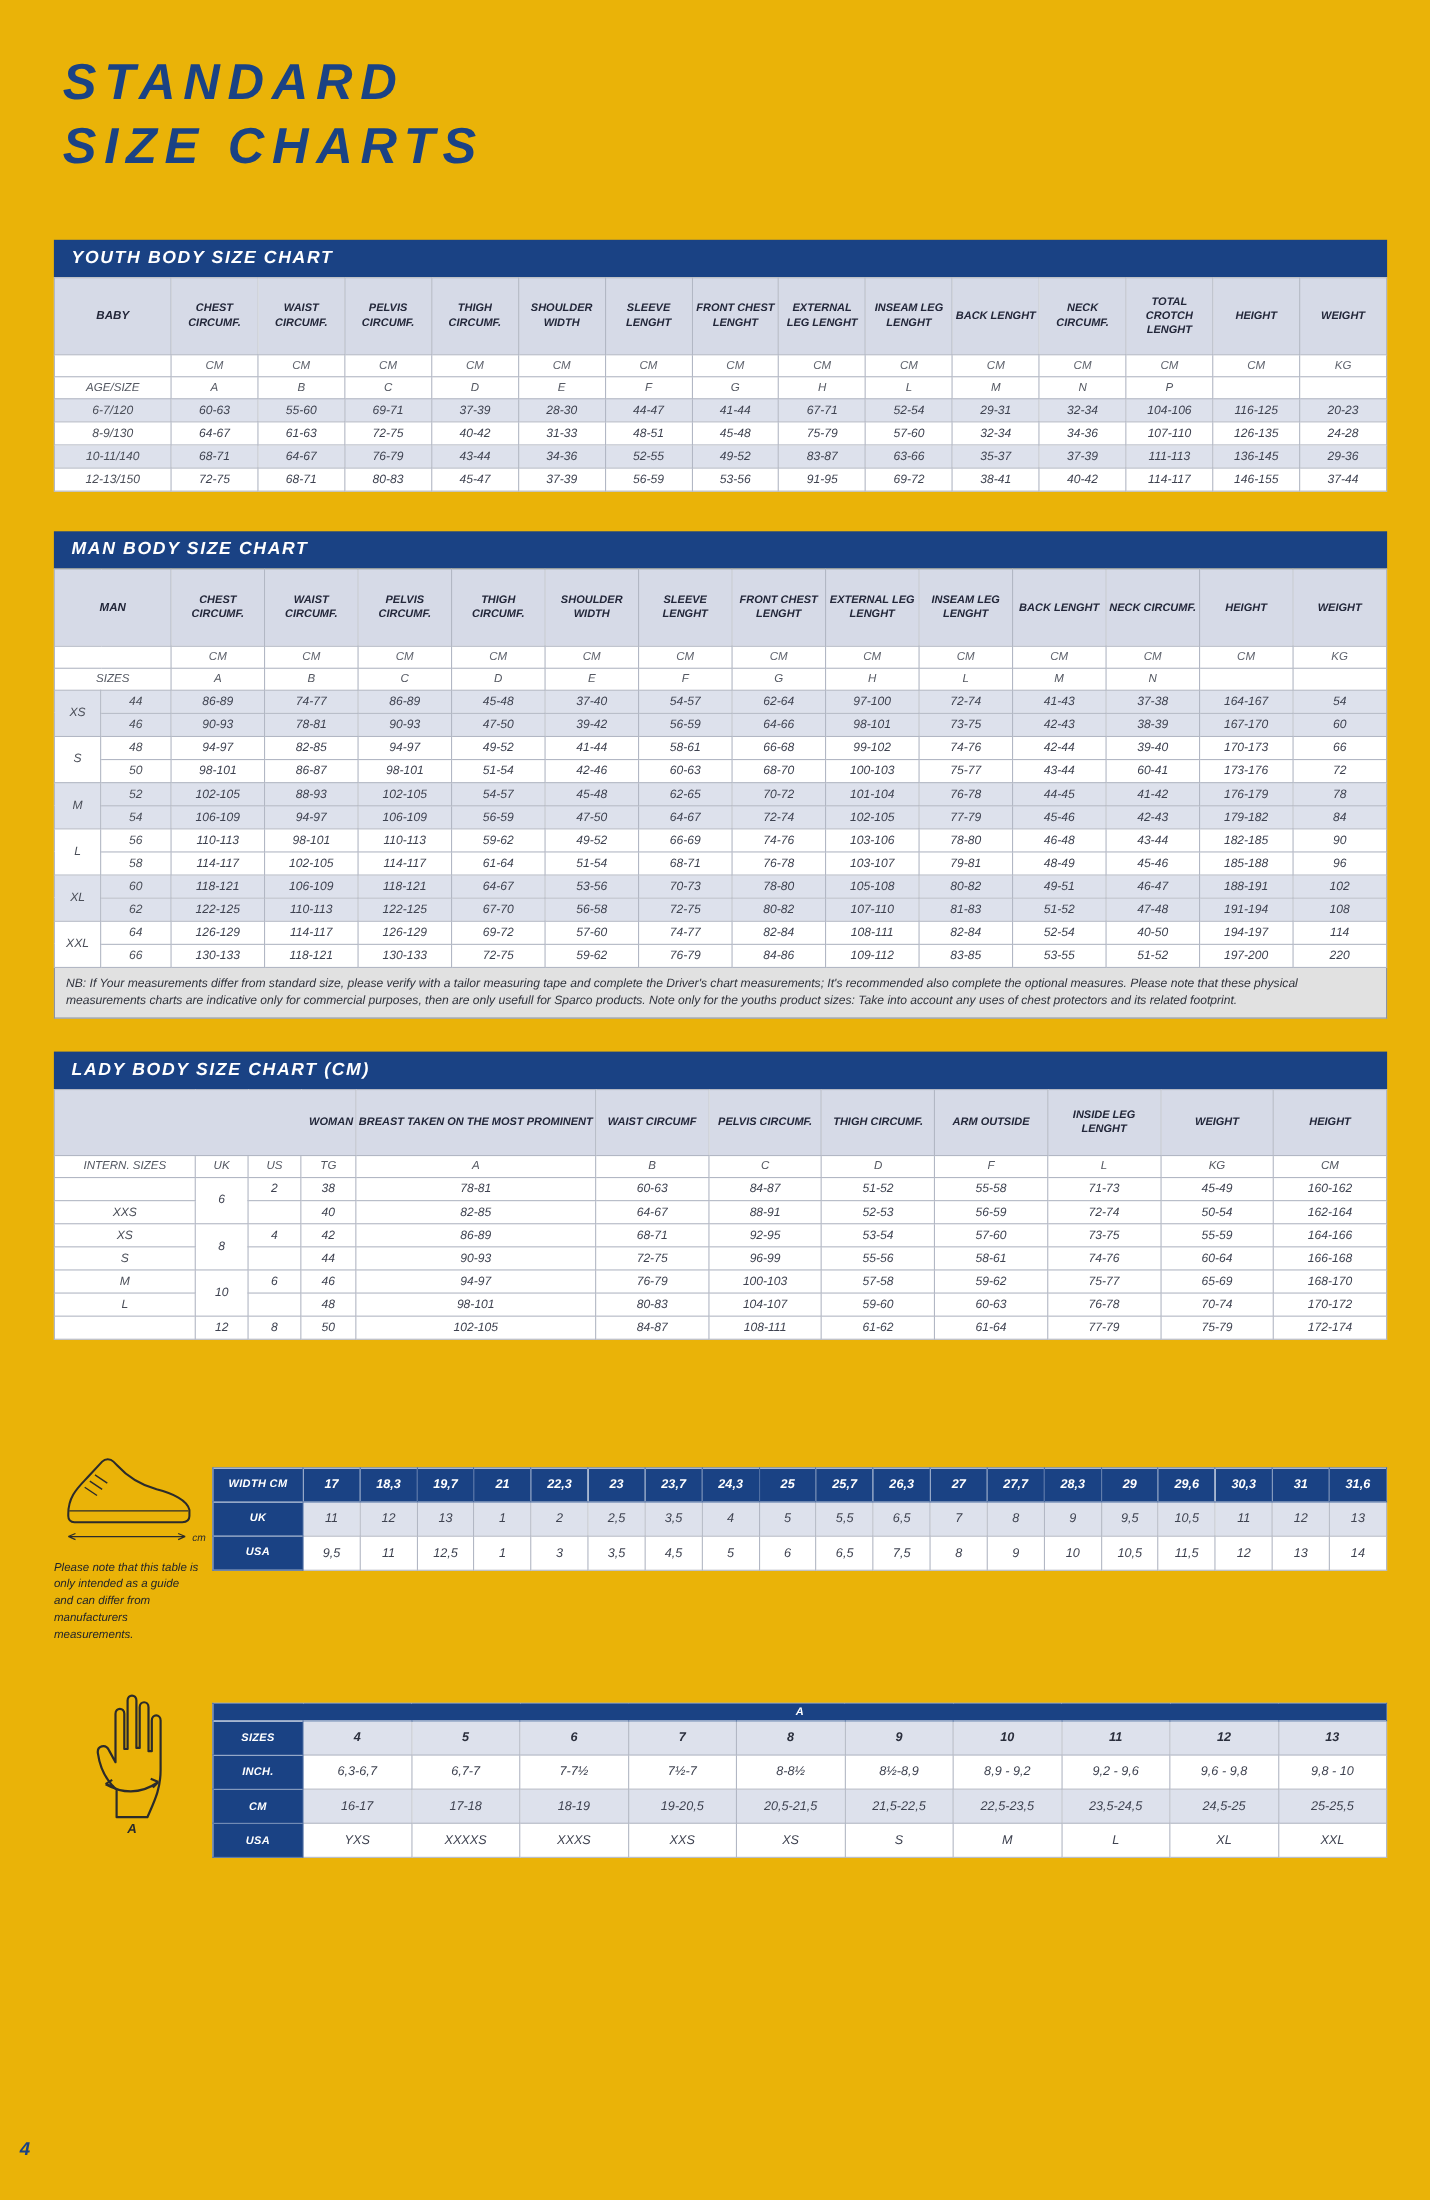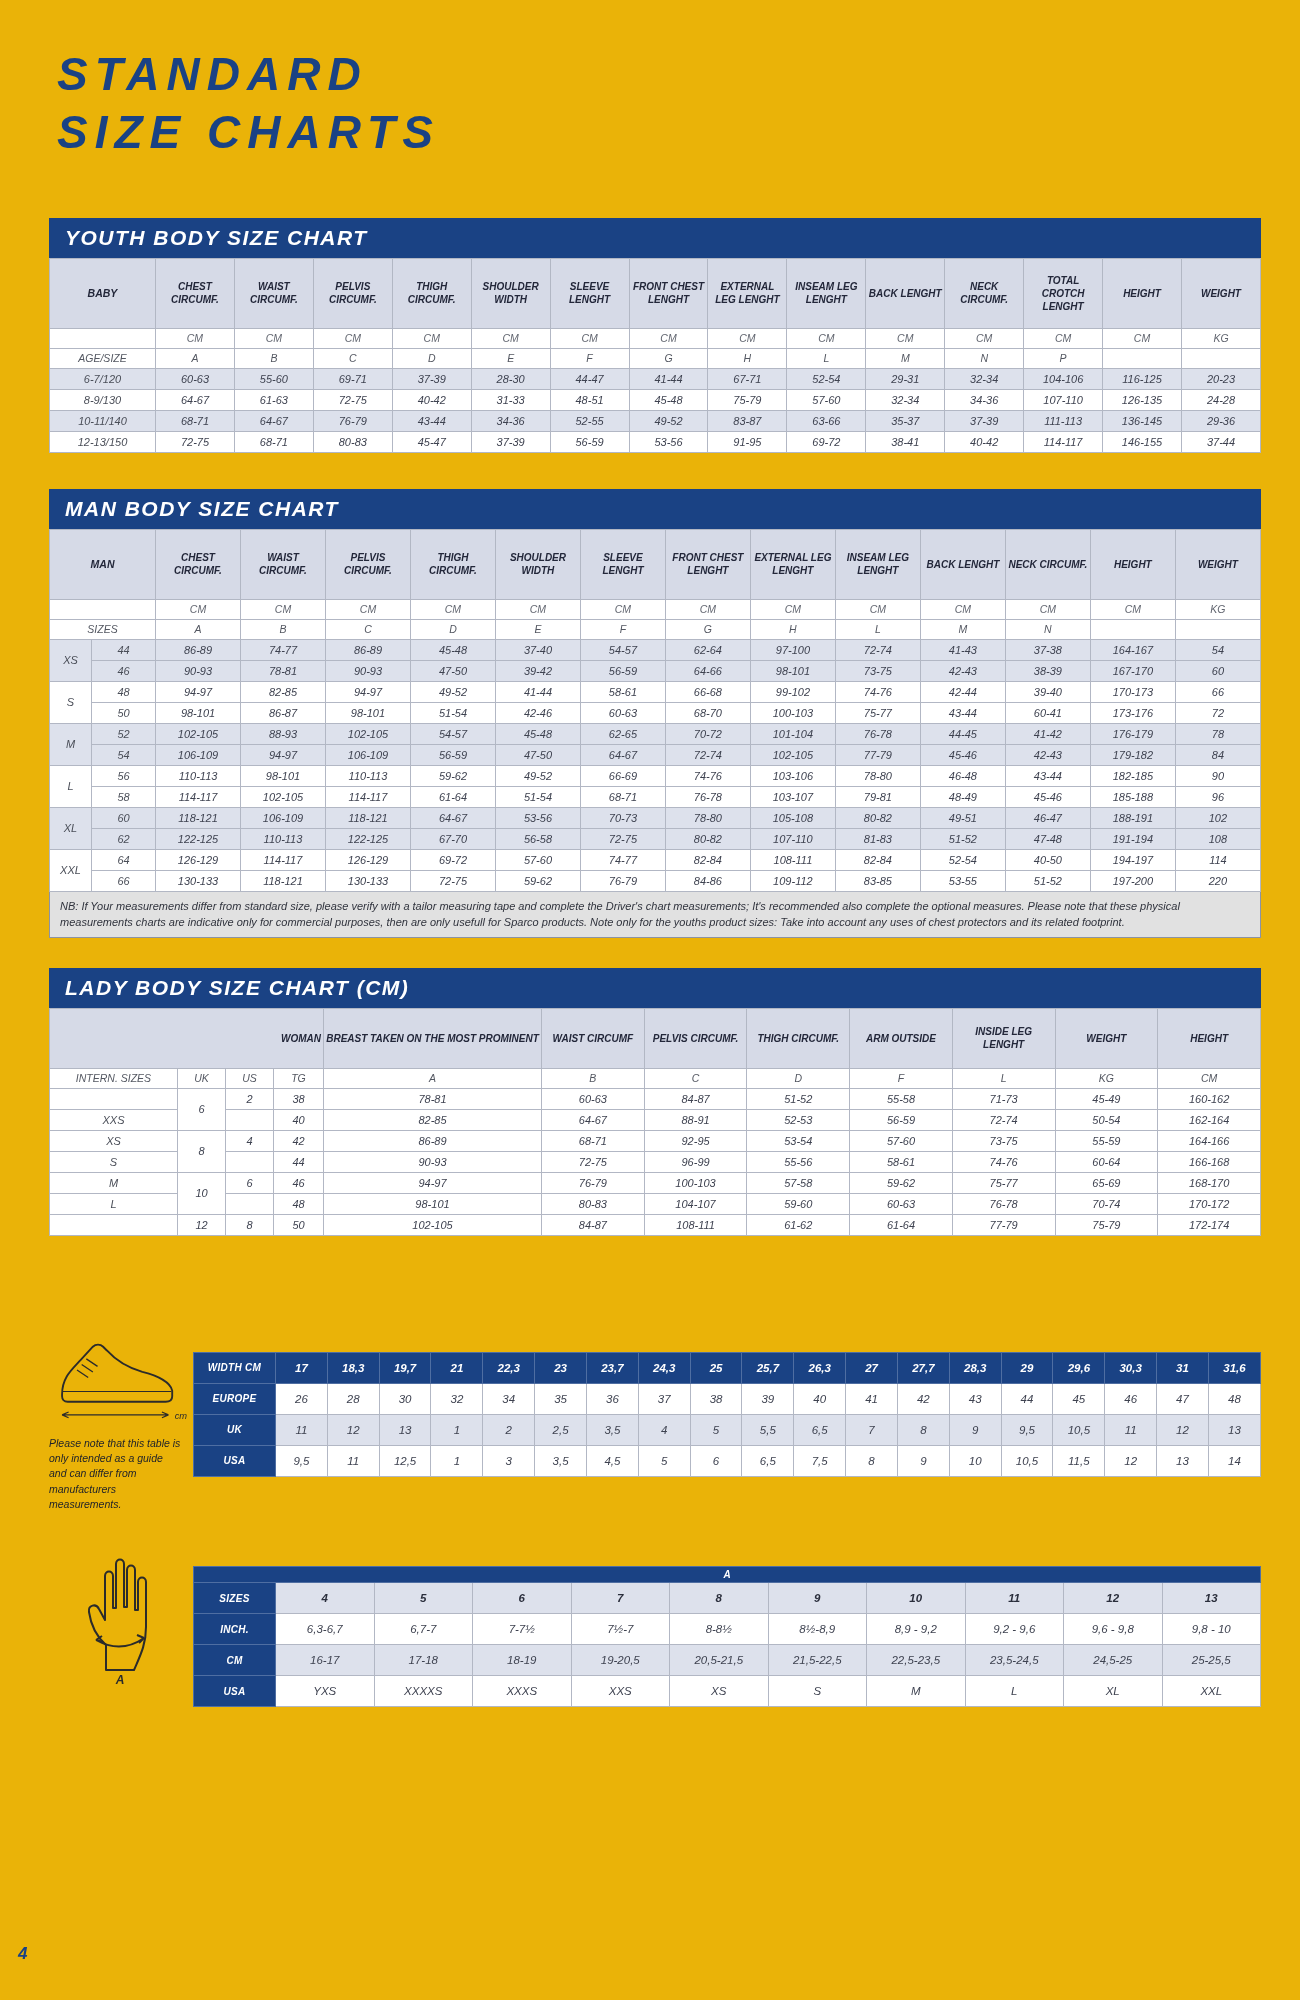--- a/index.html
+++ b/index.html
@@ -4,21 +4,21 @@
 <style>
   html,body{margin:0;padding:0;background:#fff;}
   .page{width:1300px;height:2000px;position:relative;overflow:hidden;background:#eab308;
         font-family:"Liberation Sans",sans-serif;font-style:italic;}
   .title{margin:0;padding:46px 0 0 57px;color:#1a4284;font-size:46px;font-weight:800;
          letter-spacing:7px;line-height:1.26;}
   .chart{margin-left:49px;width:1212px;}
   .section-youth{margin-top:56px;}
   .section-man{margin-top:36px;}
   .section-lady{margin-top:30px;}
-  .band{background:#1a4284;color:#fff;font-size:21px;font-weight:bold;letter-spacing:1.5px;
+  .band{background:#1a4284;color:#fff;font-size:16px;font-weight:bold;letter-spacing:1.5px;
         padding:8px 16px;box-sizing:border-box;}
   table{border-collapse:collapse;table-layout:fixed;width:100%;background:#fff;border:1px solid #8c93a3;}
   th,td{border:1px solid #b2b7c4;text-align:center;vertical-align:middle;padding:1px 2px;
         font-size:11px;color:#3e4250;box-sizing:border-box;overflow:hidden;}
   th{background:#d6dae7;color:#23273a;font-size:10px;font-weight:bold;line-height:1.3;}
   th.h-tall{height:70px;}
   th.corner{font-size:10.5px;}
   th.woman{text-align:right;padding-left:12px;}
   th.lady-tall{height:60px;}
   td.unit{height:20px;color:#61656f;font-size:10.5px;}
@@ -660,42 +660,20 @@
               <td>25,7</td>
               <td>26,3</td>
               <td>27</td>
               <td>27,7</td>
               <td>28,3</td>
               <td>29</td>
               <td>29,6</td>
               <td>30,3</td>
               <td>31</td>
               <td>31,6</td>
-            </tr>
-            <tr>
-              <th class="navylabel">EUROPE</th>
-              <td>26</td>
-              <td>28</td>
-              <td>30</td>
-              <td>32</td>
-              <td>34</td>
-              <td>35</td>
-              <td>36</td>
-              <td>37</td>
-              <td>38</td>
-              <td>39</td>
-              <td>40</td>
-              <td>41</td>
-              <td>42</td>
-              <td>43</td>
-              <td>44</td>
-              <td>45</td>
-              <td>46</td>
-              <td>47</td>
-              <td>48</td>
             </tr>
             <tr class="lavrow">
               <th class="navylabel">UK</th>
               <td>11</td>
               <td>12</td>
               <td>13</td>
               <td>1</td>
               <td>2</td>
               <td>2,5</td>
               <td>3,5</td>

